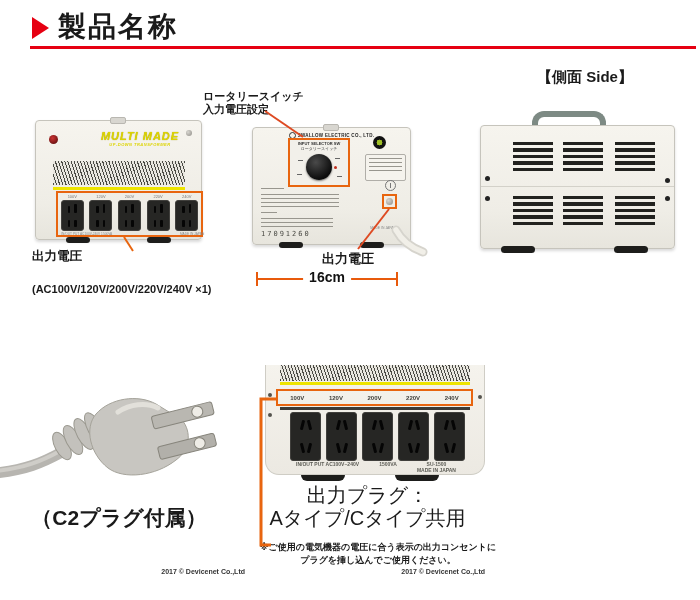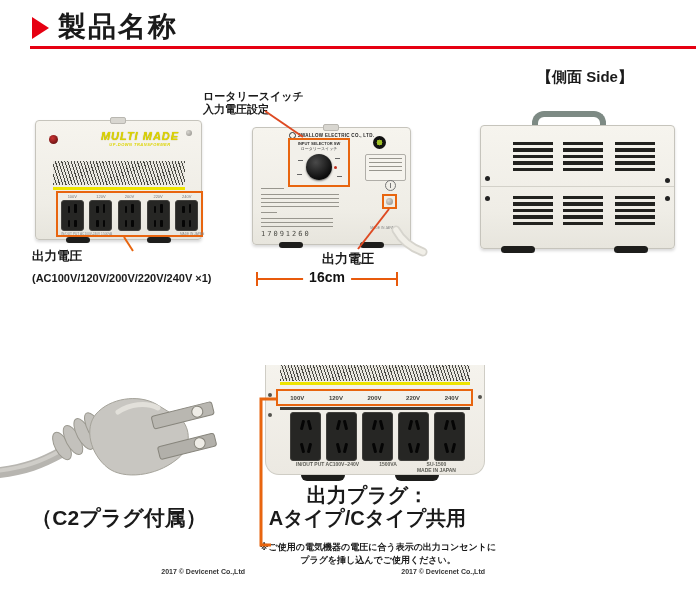--- a/index.html
+++ b/index.html
@@ -15,21 +15,21 @@
   .hdr-rule{left:30px;top:46px;width:666px;height:3px;background:#e60012;}
 
   
   .view-label{font-size:15px;font-weight:bold;width:140px;text-align:center;}
 
   
   .rotary-callout{left:203px;top:90px;font-size:11px;font-weight:bold;line-height:13px;}
   .earth-label{left:322px;top:250px;width:80px;font-size:13px;font-weight:bold;}
   .outv{left:32px;top:248px;width:202px;text-align:left;font-weight:bold;}
   .outv .l1{font-size:12.5px;}
-  .outv .l2{font-size:11px;margin-top:7px;}
+  .outv .l2{font-size:11px;margin-top:18px;}
   .outv .l3{font-size:14px;letter-spacing:2px;margin-top:4px;}
 
   
   .dim{color:#111;font-weight:bold;font-size:14px;}
   .dim-h .line{position:absolute;left:0;right:0;top:6px;height:2px;background:#e85a0c;}
   .dim-h .tick{position:absolute;top:0;width:2px;height:14px;background:#e85a0c;}
   .dim-h .txt{position:absolute;top:-3px;left:50%;transform:translateX(-50%);
               background:#fff;padding:0 6px;}
   .dim-v .line{position:absolute;top:0;bottom:0;left:6px;width:2px;background:#e85a0c;}
   .dim-v .tick{position:absolute;left:0;width:14px;height:2px;background:#e85a0c;}
@@ -58,21 +58,21 @@
   .mini-logo{display:inline-block;width:5px;height:5px;border:1px solid #333;border-radius:50%;
              margin-right:2px;vertical-align:middle;}
   .faux-lines{background:repeating-linear-gradient(to bottom,#98968e 0 1px,transparent 1px 4px);}
 
   
   .grille{position:absolute;width:40px;height:29px;
           background:repeating-linear-gradient(to bottom,#22221f 0 3.5px,transparent 3.5px 6.4px);}
 
   
   .in-plug{left:8px;top:504px;width:222px;text-align:center;font-weight:bold;font-size:21px;line-height:27px;}
-  .out-plug{left:250px;top:484px;width:235px;text-align:center;font-weight:bold;font-size:20px;line-height:23px;}
+  .out-plug{left:250px;top:484px;width:235px;text-align:center;font-weight:normal;font-size:20px;line-height:23px;}
   .note{left:258px;top:541px;width:240px;text-align:center;font-weight:bold;font-size:9px;line-height:13px;}
   .mini-copy{font-size:7px;font-weight:bold;color:#333;}
   svg.overlay{left:0;top:0;pointer-events:none;}
 </style>
 </head>
 <body>
 
 <div class="page">
 
   <div class="abs hdr-tri"></div>

